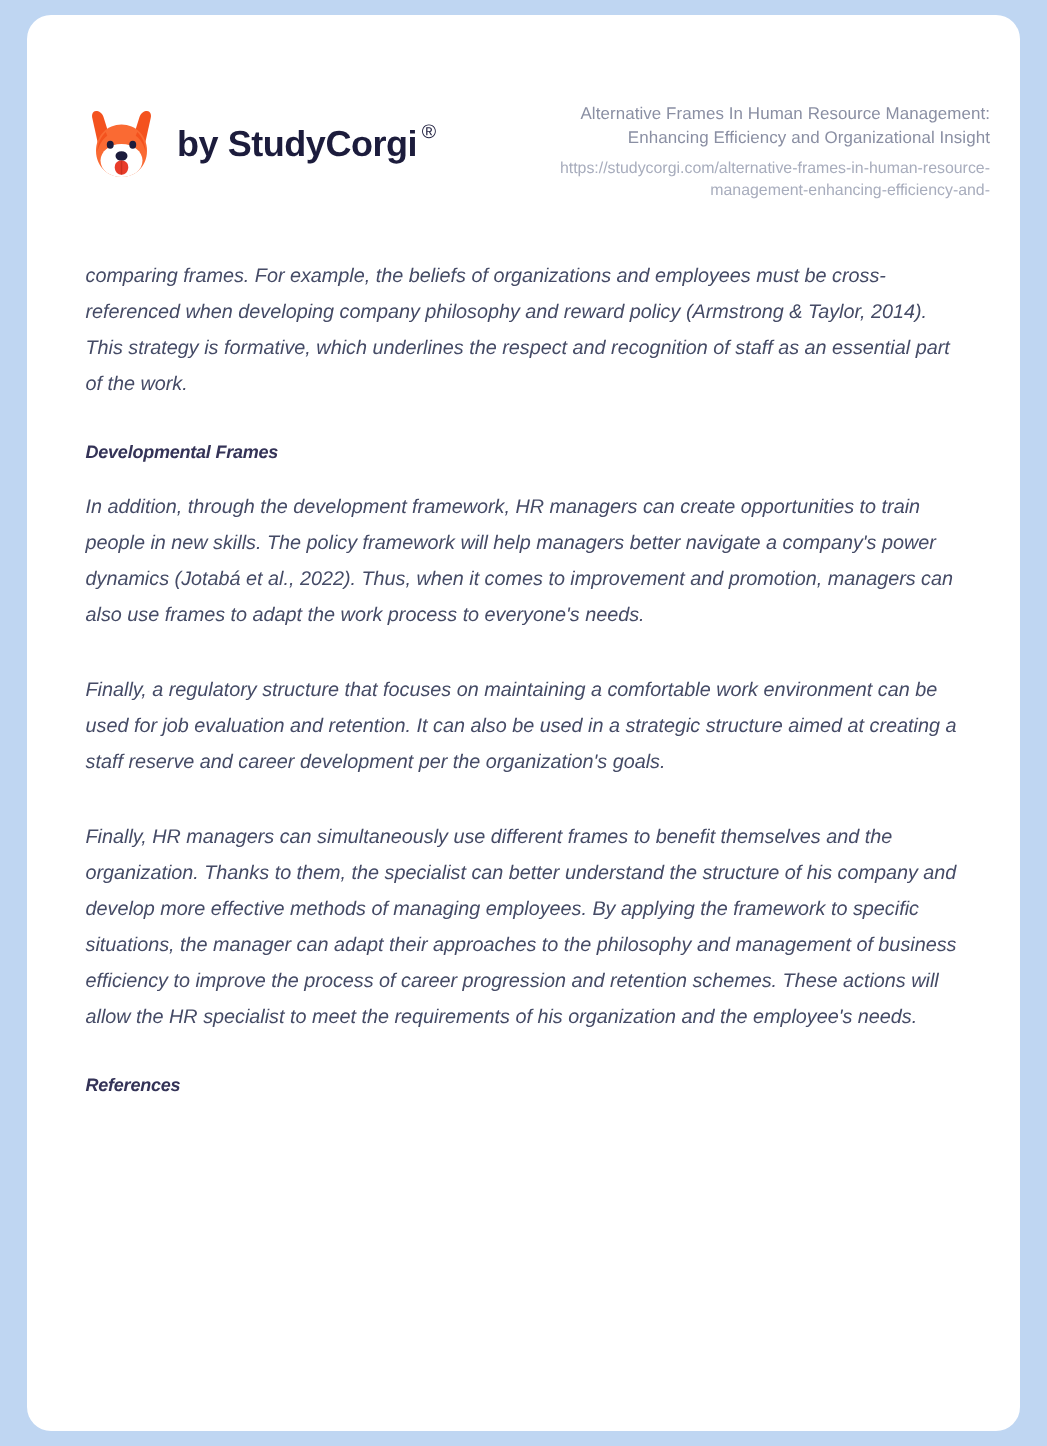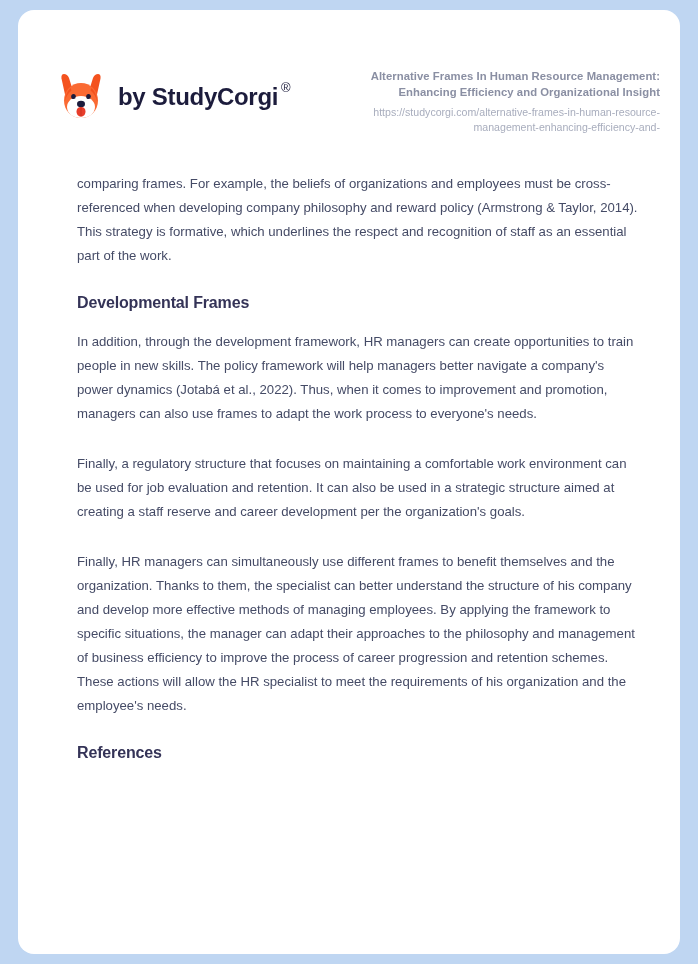--- a/index.html
+++ b/index.html
@@ -60,46 +60,47 @@
     top: -3px;
     font-weight: normal;
   }
   .header-meta {
     text-align: right;
     max-width: 330px;
     padding-top: 8px;
   }
   .header-title {
     font-size: 11.3px;
-    font-weight: bold;
+    font-weight: normal;
     color: #8a8fa3;
     line-height: 1.42;
     letter-spacing: 0.05px;
     text-align: right;
   }
   .header-url {
     font-size: 10.6px;
     color: #a8adbd;
     line-height: 1.45;
     margin-top: 5px;
     word-break: break-word;
   }
   
   .doc-body {
-    padding: 0 41px 0 59px;
+    padding: 0 41px 0 39px;
     margin-top: 36px;
+    font-style: italic;
   }
   .doc-body p {
     font-size: 13.2px;
     line-height: 1.82;
     color: #454b66;
     margin: 0 0 26px 0;
   }
   .doc-body h2 {
-    font-size: 16px;
+    font-size: 12px;
     font-weight: bold;
     color: #343357;
     margin: 0 0 18px 0;
     letter-spacing: -0.15px;
   }
   .section-block {
     margin-top: 4px;
   }
   .reference-entry {
     font-size: 13.2px;

